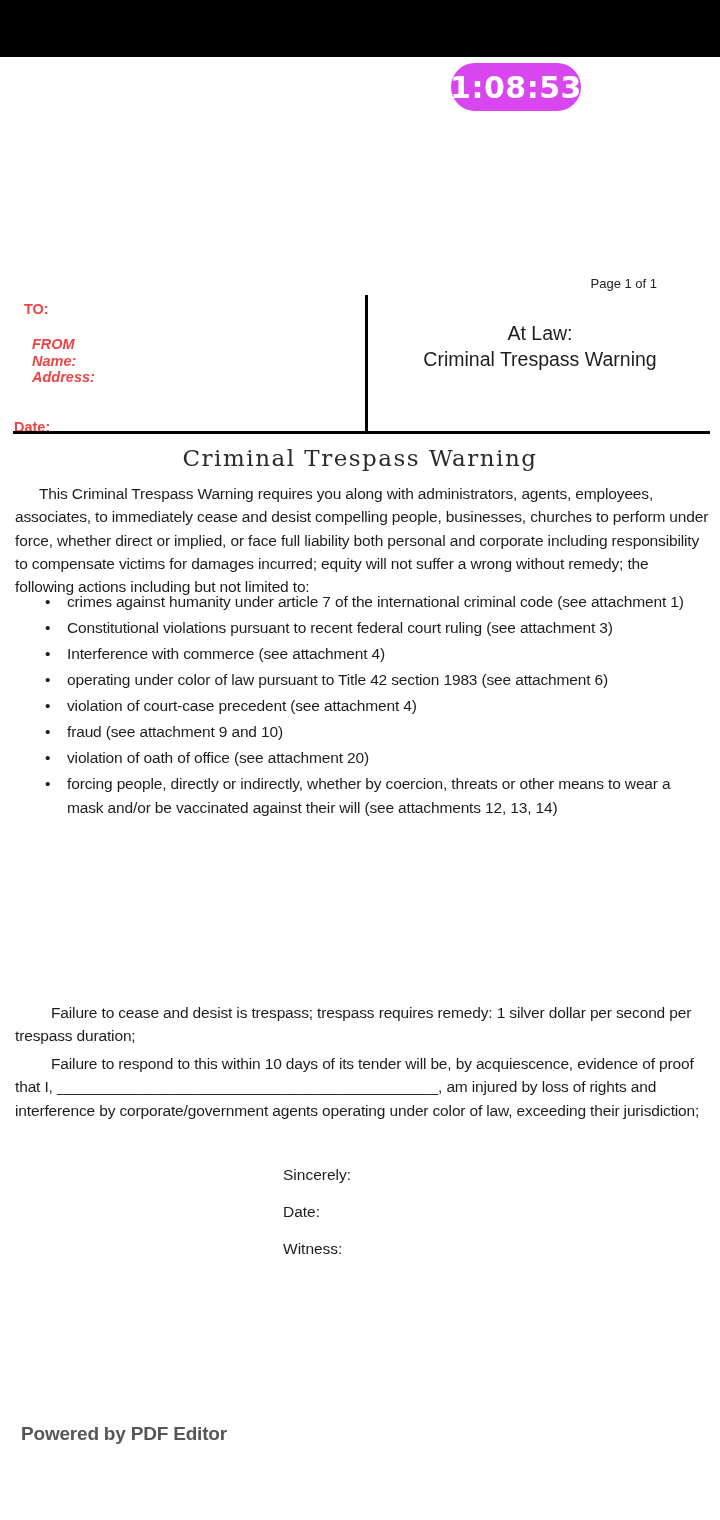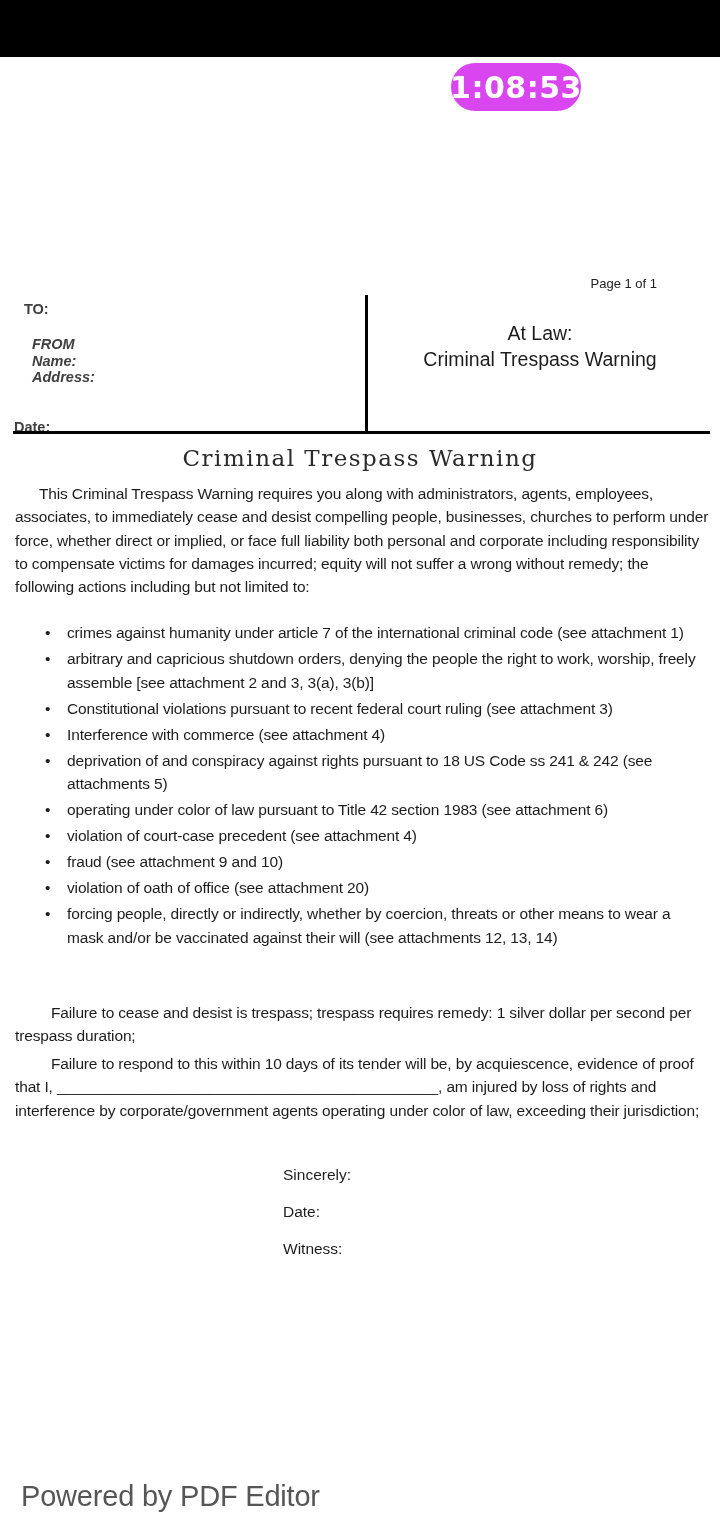--- a/index.html
+++ b/index.html
@@ -8,47 +8,47 @@
     font-family:"Liberation Sans",sans-serif;color:#1d1d1d;
   }
   .status-bar{position:absolute;left:0;top:0;width:720px;height:57px;background:#000;}
   .timer-pill{
     position:absolute;left:451px;top:63px;width:130px;height:48px;border-radius:25px;
     background:#d946ef;display:flex;align-items:center;justify-content:center;
     color:#fff;font-size:30px;font-weight:bold;letter-spacing:.5px;
     font-family:"DejaVu Sans","Liberation Sans",sans-serif;
   }
   .page-indicator{position:absolute;top:276px;right:63px;font-size:13px;color:#222;}
-  .hdr-label{position:absolute;font-size:14.5px;font-weight:bold;color:#404040;line-height:16.5px;}
+  .hdr-label{position:absolute;font-size:14.5px;font-weight:bold;color:#ef4444;line-height:16.5px;}
   .to-label{left:24px;top:301px;}
   .from-block{left:32px;top:336px;font-style:italic;}
   .date-label{left:14px;top:419px;}
   .v-line{position:absolute;left:365px;top:295px;width:2.5px;height:139px;background:#000;}
   .h-line{position:absolute;left:13px;top:431px;width:697px;height:2.5px;background:#000;}
   .atlaw-block{position:absolute;left:368px;top:320px;width:344px;text-align:center;
     font-size:19.5px;line-height:26px;color:#1d1d1d;}
   .doc-title{
     position:absolute;left:0;top:445px;width:720px;text-align:center;
     font-family:"DejaVu Serif",serif;font-size:23px;letter-spacing:1.5px;color:#2b2b2b;
   }
   .para{position:absolute;left:15px;width:696px;font-size:15.5px;line-height:23.3px;
     letter-spacing:-0.15px;color:#1d1d1d;margin:0;}
   .para1{top:482px;text-indent:24px;}
   .para2{top:1001px;text-indent:36px;}
   .para3{top:1052px;text-indent:36px;}
-  .bullets{position:absolute;left:45px;top:621px;width:660px;margin:0;padding:0;list-style:none;}
+  .bullets{position:absolute;left:45px;top:590px;width:660px;margin:0;padding:0;list-style:none;}
   .bullets li{
     position:relative;padding-left:22px;margin-bottom:2.5px;
     font-size:15.5px;line-height:23.5px;letter-spacing:-0.15px;color:#1d1d1d;
   }
   .bullets li::before{content:"\2022";position:absolute;left:0;top:0;}
   .sig-block{position:absolute;left:283px;top:1166px;font-size:15.5px;color:#1d1d1d;}
   .sig-block div{margin-bottom:19px;}
   .footer-brand{
-    position:absolute;left:21px;top:1480px;font-size:29px;font-weight:normal;color:#565656;
+    position:absolute;left:21px;top:1423px;font-size:19px;font-weight:bold;color:#565656;
     letter-spacing:-0.2px;
   }
 </style>
 </head>
 <body>
 
 <div class="status-bar"></div>
 
 <div class="timer-pill">
   <span>1:08:53</span>
@@ -75,24 +75,22 @@
     <div>At Law:</div>
     <div>Criminal Trespass Warning</div>
   </div>
 
   <div class="doc-title">Criminal Trespass Warning</div>
 
   <p class="para para1">This Criminal Trespass Warning requires you along with administrators, agents, employees, associates, to immediately cease and desist compelling people, businesses, churches to perform under force, whether direct or implied, or face full liability both personal and corporate including responsibility to compensate victims for damages incurred; equity will not suffer a wrong without remedy; the following actions including but not limited to:</p>
 
   <ul class="bullets">
     <li>crimes against humanity under article 7 of the international criminal code (see attachment 1)</li>
-    <li>arbitrary and capricious shutdown orders, denying the people the right to work, worship, freely assemble [see attachment 2 and 3, 3(a), 3(b)]</li>
     <li>Constitutional violations pursuant to recent federal court ruling (see attachment 3)</li>
     <li>Interference with commerce (see attachment 4)</li>
-    <li>deprivation of and conspiracy against rights pursuant to 18 US Code ss 241 &amp; 242 (see attachments 5)</li>
     <li>operating under color of law pursuant to Title 42 section 1983 (see attachment 6)</li>
     <li>violation of court-case precedent (see attachment 4)</li>
     <li>fraud (see attachment 9 and 10)</li>
     <li>violation of oath of office (see attachment 20)</li>
     <li>forcing people, directly or indirectly, whether by coercion, threats or other means to wear a mask and/or be vaccinated against their will (see attachments 12, 13, 14)</li>
   </ul>
 
   <p class="para para2">Failure to cease and desist is trespass; trespass requires remedy: 1 silver dollar per second per trespass duration;</p>
 
   <p class="para para3"><span>Failure to respond to this within 10 days of its tender will be, by acquiescence, evidence of proof that I, </span><span>_____________________________________________</span><span>, am injured by loss of rights and interference by corporate/government agents operating under color of law, exceeding their jurisdiction;</span></p>

